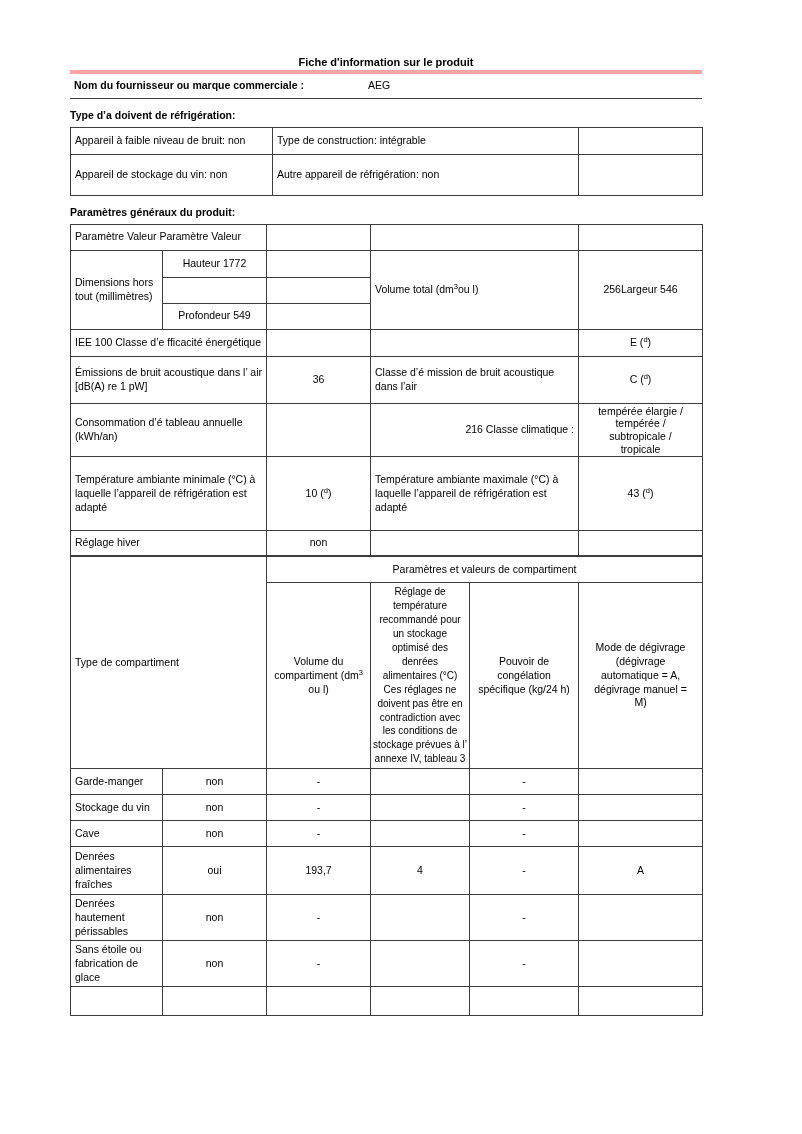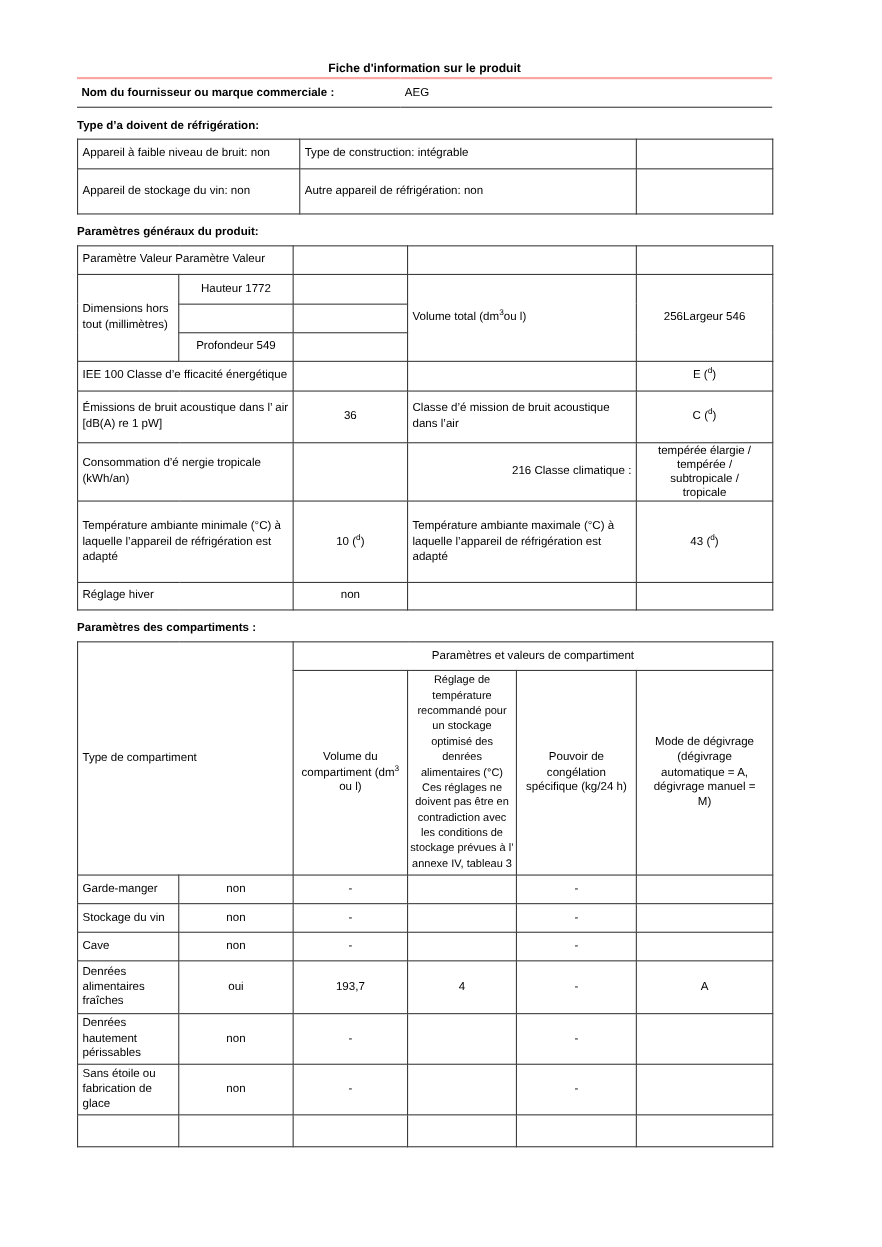--- a/index.html
+++ b/index.html
@@ -10,21 +10,21 @@
     font-size:10.5px; color:#000; line-height:13.8px;
   }
   .page { position:absolute; left:70px; top:0; width:632px; }
   .doc-title { margin-top:56px; text-align:center; font-weight:700; font-size:11px; }
   .bold { font-weight:700; }
   .section-heading { font-weight:700; margin-top:10px; margin-bottom:4px; }
 
   table { border-collapse:collapse; table-layout:fixed; width:632px; }
   td { padding:1px 4px; vertical-align:middle; }
   .grid td { border:1px solid #3d3d3d; }
-  .supplier-table td { border-top:2px solid #fca5a5; border-bottom:1px solid #3d3d3d; padding:2px 4px; }
+  .supplier-table td { border-top:4px solid #fca5a5; border-bottom:1px solid #3d3d3d; padding:2px 4px; }
 
   .tc { text-align:center; }
   .nowrap { white-space:nowrap; overflow:visible; }
   .pre { white-space:pre; }
   .preline { white-space:pre-line; }
   .small-lh { line-height:12.6px; }
   .reglage { font-size:10px; line-height:13.9px; padding:1px 1px; }
 
   .relcell { position:relative; }
   .energy-val { padding-left:40px;text-align:right; }
@@ -114,21 +114,21 @@
       <td></td>
       <td class="tc"><span>E (</span><sup>d</sup><span>)</span></td>
     </tr>
     <tr class="h47">
       <td colspan="2">Émissions de bruit acoustique dans l’ air [dB(A) re 1 pW]</td>
       <td class="tc">36</td>
       <td>Classe d’é mission de bruit acoustique dans l’air</td>
       <td class="tc"><span>C (</span><sup>d</sup><span>)</span></td>
     </tr>
     <tr class="h52">
-      <td colspan="2">Consommation d’é nergie tropicale (kWh/an)</td>
+      <td colspan="2">Consommation d’é tableau annuelle (kWh/an)</td>
       <td colspan="2" class="relcell energy-val"><span>216 Classe climatique :</span><i class="vline"></i></td>
       <td class="tc preline small-lh">tempérée élargie /
 tempérée /
 subtropicale /
 tropicale</td>
     </tr>
     <tr class="h74">
       <td colspan="2">Température ambiante minimale (°C) à laquelle l’appareil de réfrigération est adapté</td>
       <td class="tc"><span>10 (</span><sup>d</sup><span>)</span></td>
       <td>Température ambiante maximale (°C) à laquelle l’appareil de réfrigération est adapté</td>
@@ -136,21 +136,20 @@
     </tr>
     <tr class="h25">
       <td colspan="2">Réglage hiver</td>
       <td class="tc">non</td>
       <td></td>
       <td></td>
     </tr>
   </tbody>
     </table>
 
-  <div class="section-heading">Paramètres des compartiments :</div>
   <table class="grid">
     <colgroup>
       <col style="width:92px">
         <col style="width:104px">
         <col style="width:104px">
       <col style="width:99px">
         <col style="width:109px">
         <col style="width:124px">
     </colgroup>
     <tbody>

